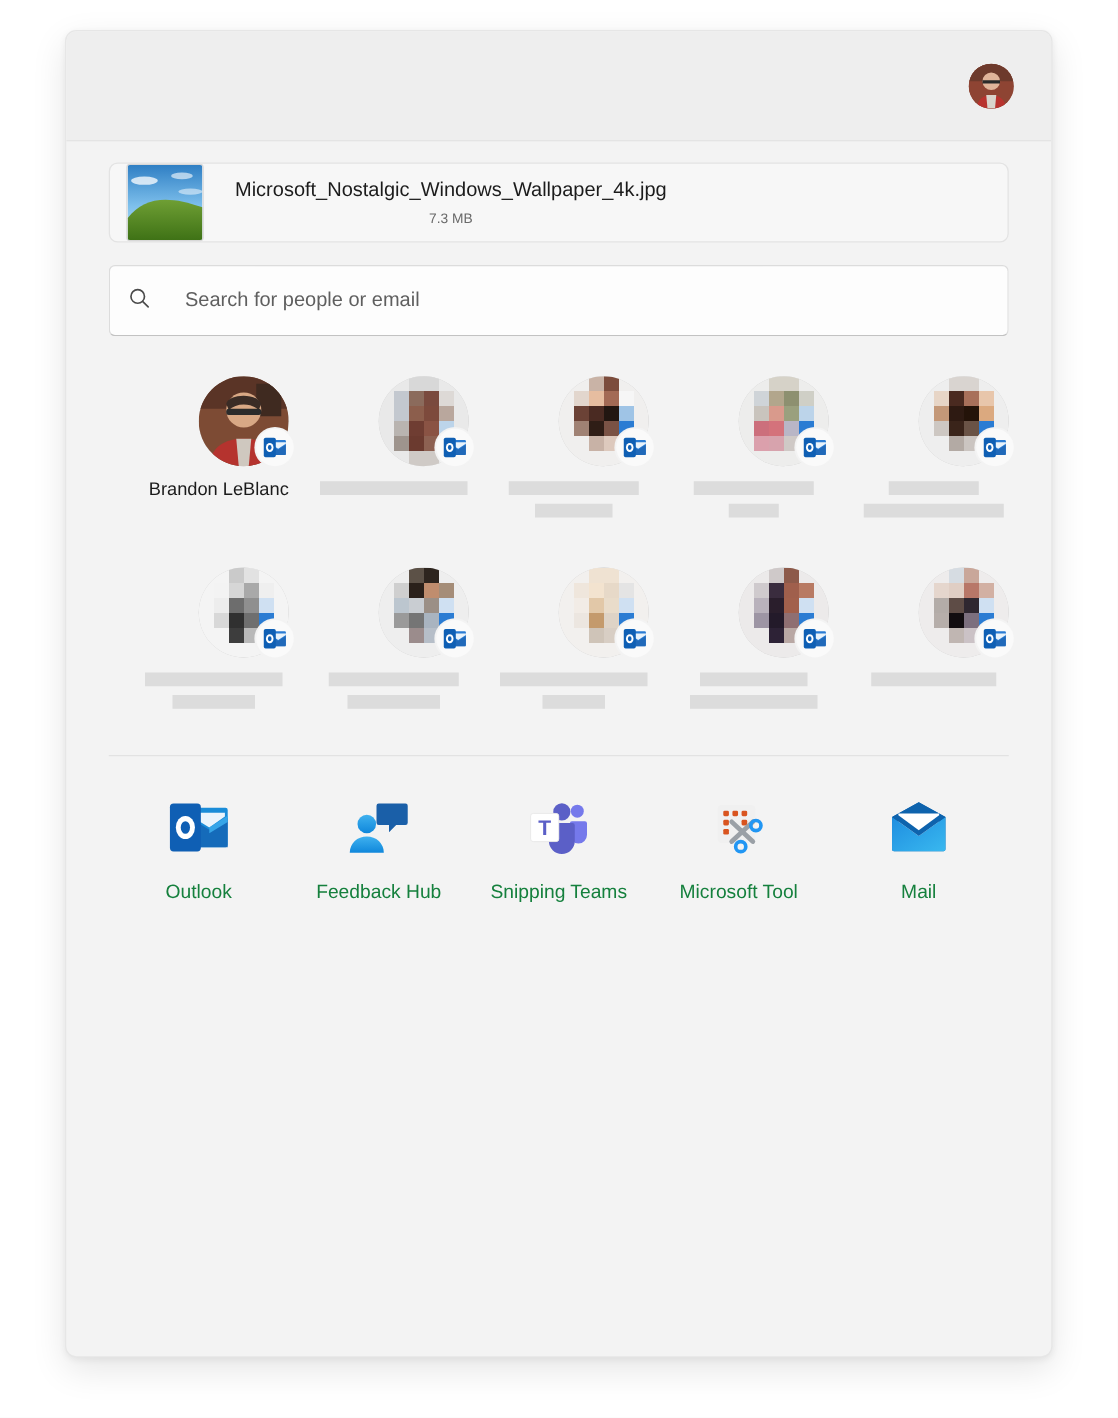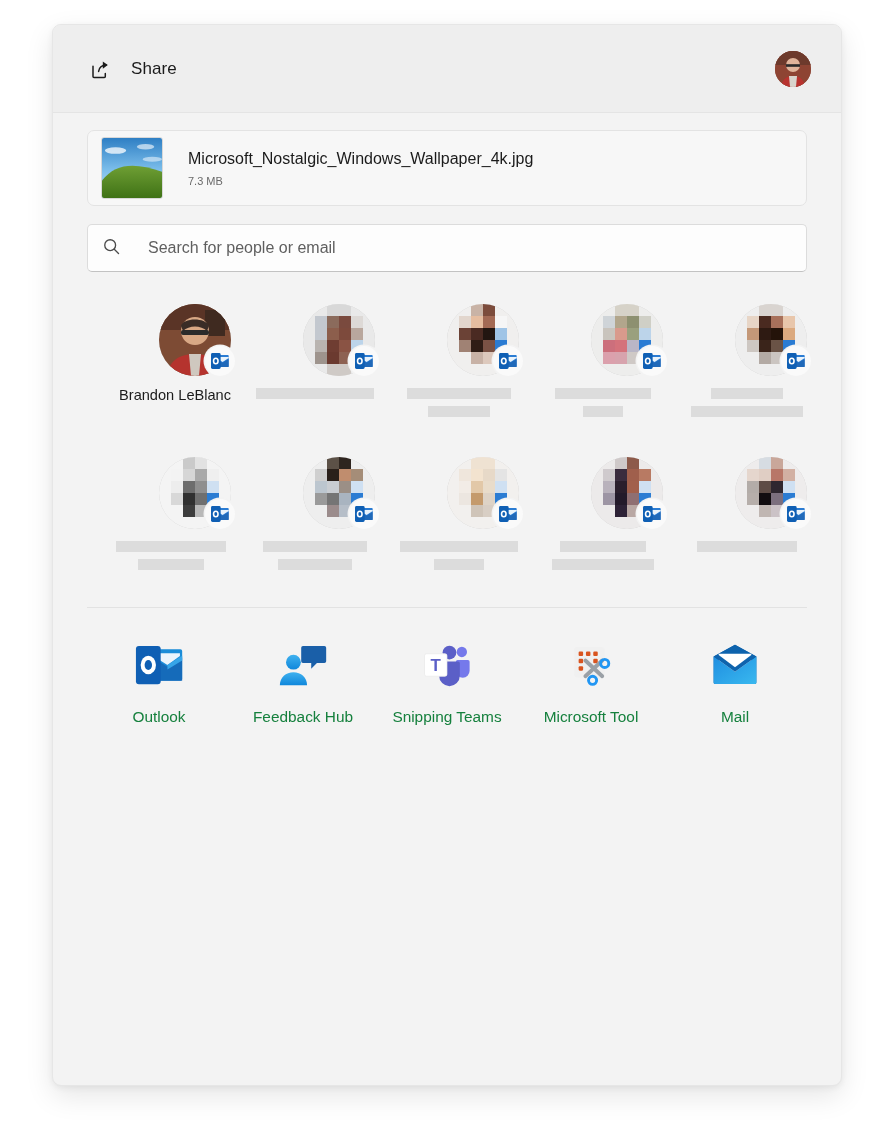--- a/index.html
+++ b/index.html
@@ -47,45 +47,46 @@
     background: #8d4a3a;
   }
   .account-avatar .ph { width: 100%; height: 100%; display: block; }
 
   
   .body-area { position: relative; padding: 0 34px; }
 
   
   .file-card {
     margin-top: 17px;
-    height: 76px;
+    height: 64px;
     background: #f7f7f7;
     border: 1px solid #e3e3e3;
     border-radius: 7px;
     display: flex; align-items: center;
     padding: 0 13px;
+    text-align: center;
   }
   .file-thumb {
     width: 62px; height: 62px;
     border-radius: 3px;
     overflow: hidden;
     flex: 0 0 auto;
     border: 1px solid #d8d8d8;
   }
   .file-meta { margin-left: 25px; min-width: 0; }
   .file-name {
     font-size: 16px; color: #1b1b1b; line-height: 20px;
     white-space: nowrap; overflow: hidden; text-overflow: ellipsis;
   }
   .file-size { font-size: 11px; color: #6a6a6a; margin-top: 6px; }
 
   
   .search-box {
     margin-top: 18px;
-    height: 48px;
+    height: 57px;
     background: #fdfdfd;
     border: 1px solid #dcdcdc;
     border-bottom-color: #c2c2c2;
     border-radius: 5px;
     display: flex; align-items: center;
     padding: 0 14px;
   }
   .search-icon { width: 19px; height: 19px; flex: 0 0 auto; }
   .search-input {
     border: 0; outline: 0; background: transparent;
@@ -168,30 +169,20 @@
   }
 </style>
 </head>
 <body>
 
 <div class="stage">
 
   <div class="share-dialog">
 
     <div class="titlebar">
-      <div class="title-left">
-        <span>
-          <svg class="share-glyph" viewBox="0 0 24 24" fill="none">
-            <path d="M4 9.2v10.3c0 .6.5 1 1 1h10.3c.6 0 1-.4 1-1v-3.1" stroke="#1b1b1b" stroke-width="1.5" stroke-linecap="round"></path>
-            <path d="M9.6 14.4C10.2 10.6 13 8.3 17.2 8.1" stroke="#1b1b1b" stroke-width="1.5" stroke-linecap="round"></path>
-            <path d="M13.8 4.4l5 3.7-5 3.7z" fill="#1b1b1b"></path>
-          </svg>
-        </span>
-        <span class="title-text">Share</span>
-      </div>
 
       <div class="account-avatar">
         <svg class="ph" viewBox="0 0 36 36">
           <rect width="36" height="36" fill="#8e4433"></rect>
           <rect x="0" y="0" width="36" height="14" fill="#6d3a2c"></rect>
           <circle cx="18" cy="14" r="7" fill="#e0b49a"></circle>
           <rect x="11" y="13.2" width="14" height="2.6" fill="#2a2a2a"></rect>
           <path d="M6 36c1-8 6-11 12-11s11 3 12 11z" fill="#b8332f"></path>
           <path d="M14 25h8l-1 11h-6z" fill="#d9d4cc"></path>
         </svg>

